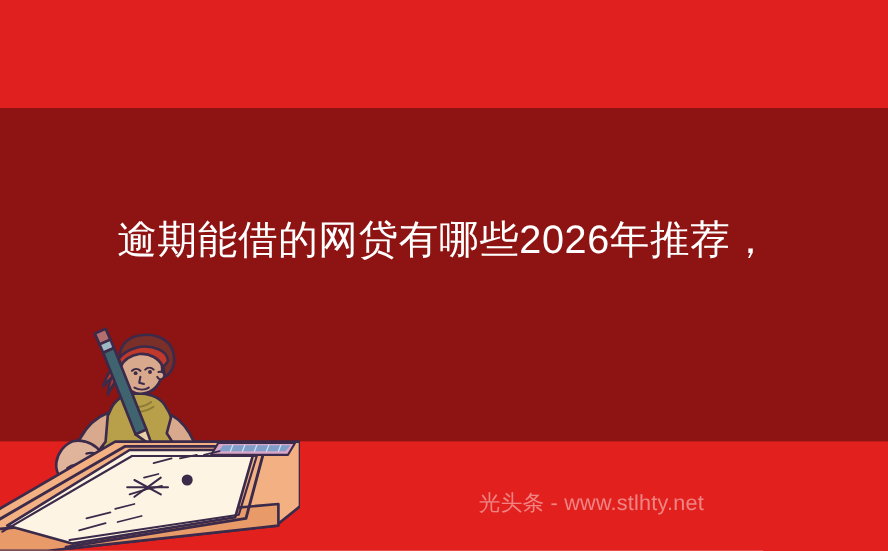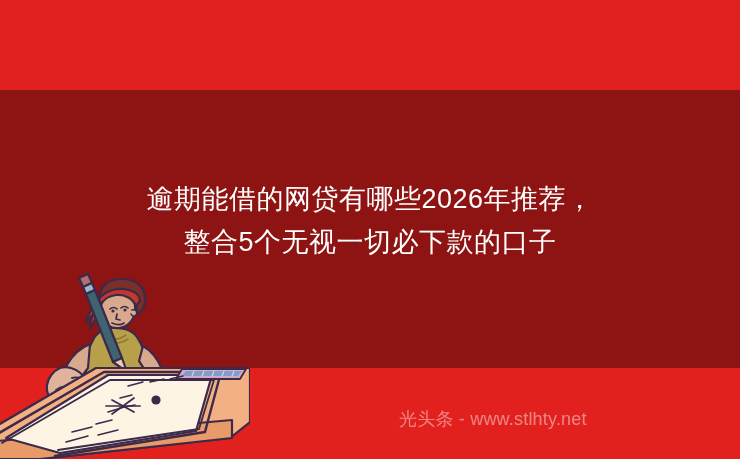--- a/index.html
+++ b/index.html
@@ -52,21 +52,21 @@
     left: 0;
     top: 178px;
     width: 740px;
     text-align: center;
     z-index: 6;
     pointer-events: none;
   }
   .title-line {
     display: block;
     color: #ffffff;
-    font-size: 27px;
+    font-size: 33px;
     line-height: 43px;
     letter-spacing: 0.5px;
     font-weight: 400;
     white-space: nowrap;
   }
 
   
   .watermark {
     position: absolute;
     left: 399px;
@@ -204,18 +204,17 @@
           <path d="M134,126 L112,142"></path>
           <path d="M106,134 L140,134"></path>
         </g>
         <circle cx="156" cy="128" r="4.6" fill="#3b2a4a" stroke="none"></circle>
       </g>
     </svg>
   </div>
 
   <div class="title-block">
     <span class="title-line">逾期能借的网贷有哪些2026年推荐，</span>
-    <span class="title-line">整合5个无视一切必下款的口子</span>
   </div>
 
   <div class="watermark">光头条 - www.stlhty.net</div>
 
 </div>
 
 </body></html>

